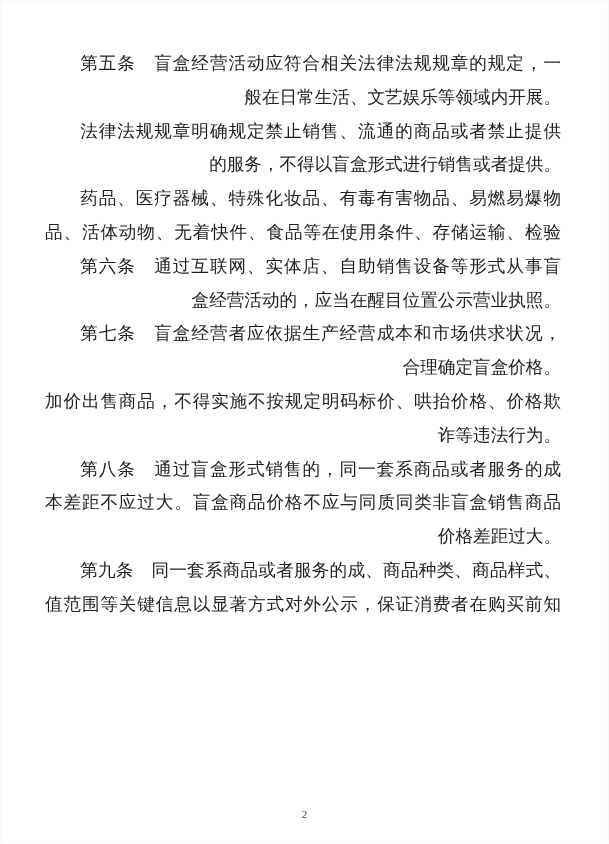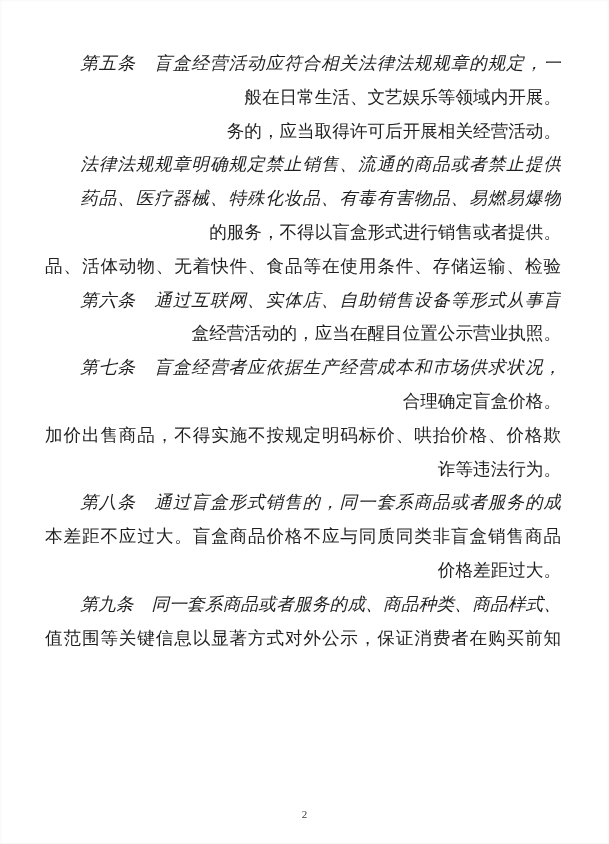--- a/index.html
+++ b/index.html
@@ -30,21 +30,20 @@
     white-space: normal;
     overflow: hidden;
     text-align: right;
   }
   .line.fill {
     text-align: justify;
     text-align-last: justify;
   }
   .line.indent {
     text-indent: 35.2px;
-    font-style: italic;
   }
   .footer {
     position: absolute;
     left: 0;
     right: 0;
     top: 806px;
     height: 16px;
     line-height: 16px;
     text-align: center;
     font-size: 11px;
@@ -52,24 +51,23 @@
     font-family: "Liberation Serif", "DejaVu Serif", serif;
   }
 </style>
 </head>
 <body>
 
 <div class="page">
   <div class="content">
       <div class="line indent fill">第五条　盲盒经营活动应符合相关法律法规规章的规定，一</div>
       <div class="line">般在日常生活、文艺娱乐等领域内开展。</div>
-      <div class="line">务的，应当取得许可后开展相关经营活动。</div>
       <div class="line indent fill">法律法规规章明确规定禁止销售、流通的商品或者禁止提供</div>
+      <div class="line">的服务，不得以盲盒形式进行销售或者提供。</div>
       <div class="line indent fill">药品、医疗器械、特殊化妆品、有毒有害物品、易燃易爆物</div>
-      <div class="line">的服务，不得以盲盒形式进行销售或者提供。</div>
       <div class="line fill">品、活体动物、无着快件、食品等在使用条件、存储运输、检验</div>
       <div class="line indent fill">第六条　通过互联网、实体店、自助销售设备等形式从事盲</div>
       <div class="line">盒经营活动的，应当在醒目位置公示营业执照。</div>
       <div class="line indent fill">第七条　盲盒经营者应依据生产经营成本和市场供求状况，</div>
       <div class="line">合理确定盲盒价格。</div>
       <div class="line fill">加价出售商品，不得实施不按规定明码标价、哄抬价格、价格欺</div>
       <div class="line">诈等违法行为。</div>
       <div class="line indent fill">第八条　通过盲盒形式销售的，同一套系商品或者服务的成</div>
       <div class="line fill">本差距不应过大。盲盒商品价格不应与同质同类非盲盒销售商品</div>
       <div class="line">价格差距过大。</div>

